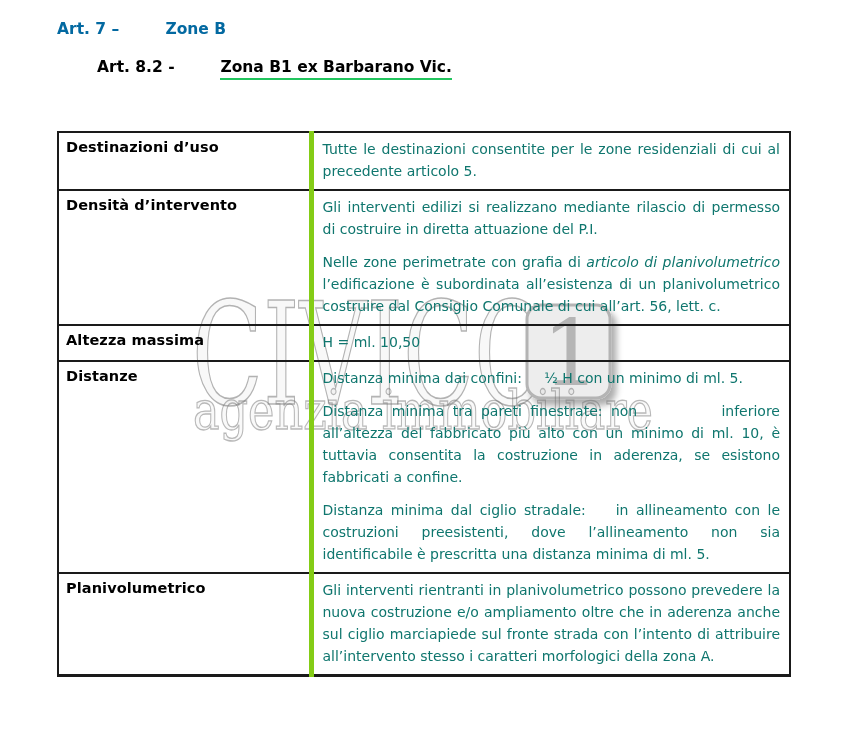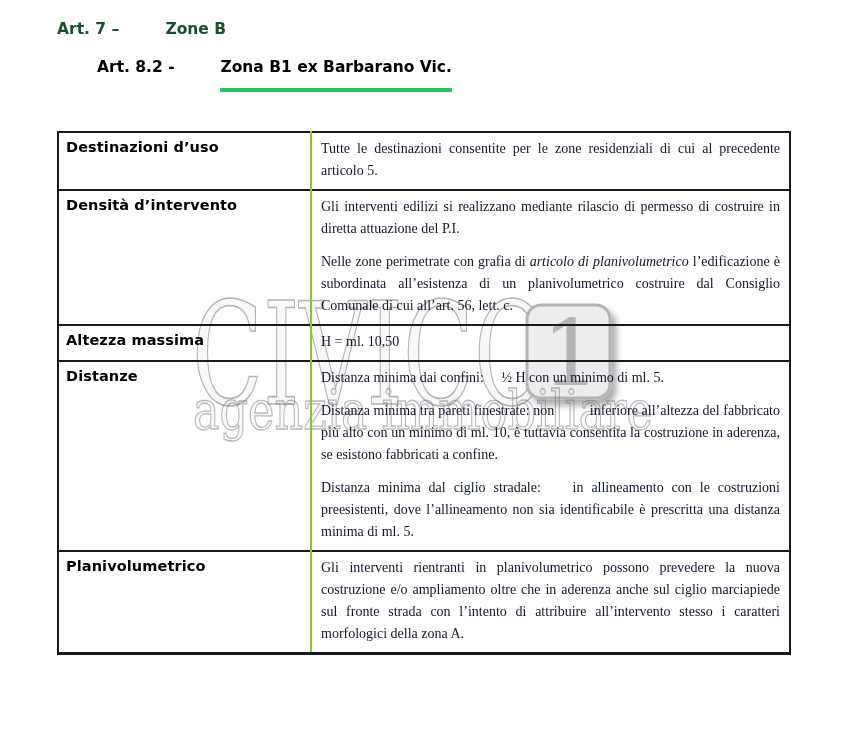--- a/index.html
+++ b/index.html
@@ -20,72 +20,71 @@
     width: 843px; height: 738px;
     z-index: 0;
     pointer-events: none;
   }
   
   .title-row {
     position: absolute;
     left: 57px; top: 20px;
     font-size: 15.5px;
     font-weight: bold;
-    color: #14532d;
+    color: #0369a1;
     z-index: 2;
     white-space: nowrap;
   }
   .title-row .part-a { display: inline-block; width: 103px; }
   .subtitle-row {
     position: absolute;
     left: 97px; top: 58px;
     font-size: 15.5px;
     font-weight: bold;
     color: #000;
     z-index: 2;
     white-space: nowrap;
   }
   .subtitle-row .part-a { display: inline-block; width: 118px; }
   .subtitle-row .underlined {
-    border-bottom: 4px solid #22c55e;
-    padding-bottom: 12px;
+    border-bottom: 2px solid #22c55e;
+    padding-bottom: 2px;
     text-align: center;
   }
   
   table.reg {
     position: absolute;
     left: 57px; top: 131px;
     width: 734px;
     border-collapse: collapse;
     z-index: 1;
     background: transparent;
     table-layout: fixed;
   }
   table.reg td {
     border-top: 2px solid #1a1a1a;
     vertical-align: top;
     background: transparent;
   }
   table.reg { border: 2px solid #1a1a1a; border-bottom-width: 3px; }
   td.cell-label {
     width: 253px;
-    border-right: 2px solid #84cc16;
+    border-right: 5px solid #84cc16;
     font-weight: bold;
     font-size: 14.5px;
     color: #000;
     padding: 6px 6px 6px 7px;
     letter-spacing: 0.1px;
   }
   td.cell-value {
     font-size: 14px;
     line-height: 22px;
-    color: #0f172a;
+    color: #0f766e;
     padding: 5px 9px 7px 9px;
     text-align: justify;
-    font-family: Liberation Serif, serif;
   }
   td.cell-value p + p { margin-top: 11px; }
   td.cell-value em { font-style: italic; }
   .r1 td { border-top: none; }
 </style>
 </head>
 <body>
 
 <div class="page">
 

